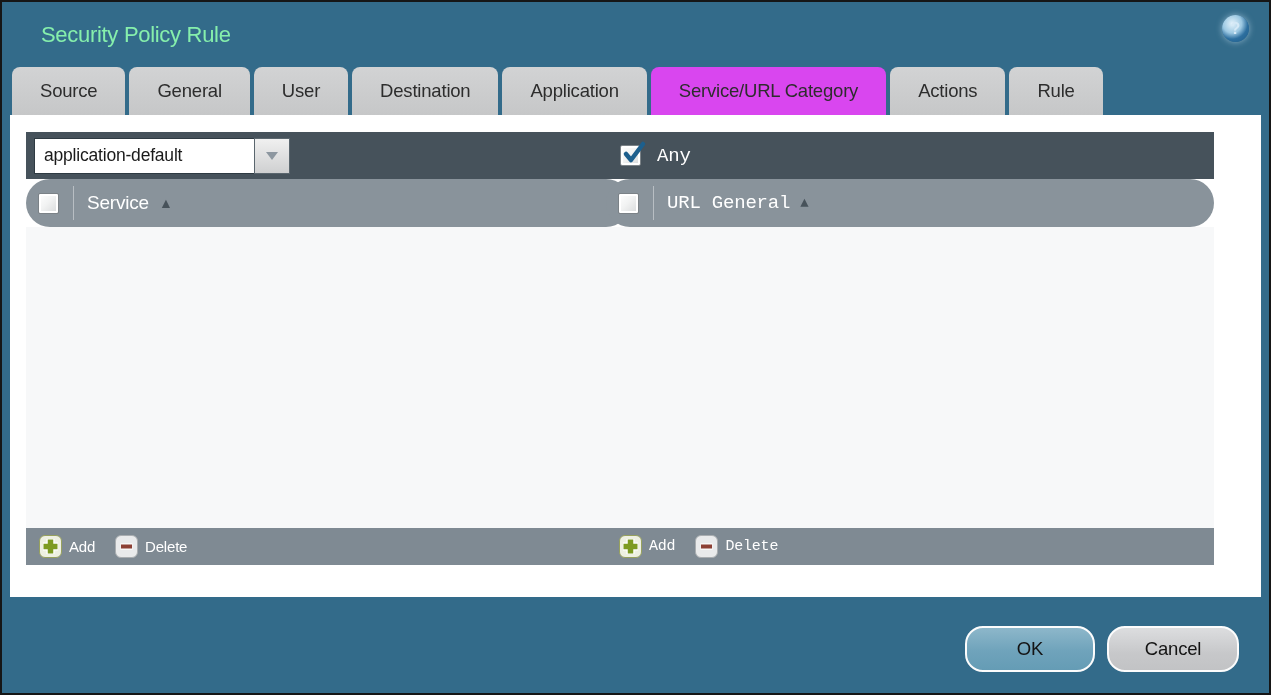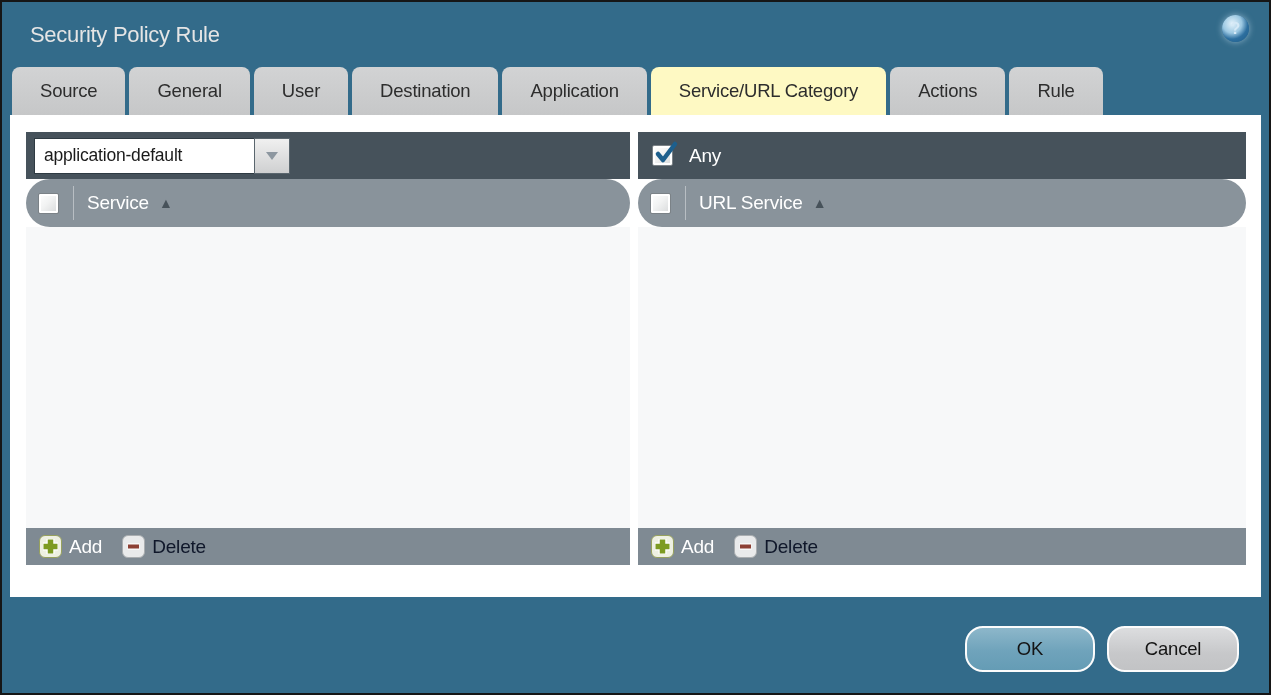--- a/index.html
+++ b/index.html
@@ -6,45 +6,45 @@
   html,body { width:1271px; height:695px; }
   body { font-family:"Liberation Sans", sans-serif; }
 
   .dialog {
     position:relative; width:1271px; height:695px;
     background:#336B8A; border:2px solid #161616; overflow:hidden;
   }
 
   
   .titlebar { position:absolute; top:0; left:0; right:0; height:65px; display:flex; align-items:center; }
-  .title { color:#e5e5e5; font-size:22px; margin-left:28px; letter-spacing:-0.3px; font-weight:400; }
+  .title { color:#86efac; font-size:22px; margin-left:39px; letter-spacing:-0.3px; font-weight:400; }
   .help {
     position:absolute; right:20px; top:13px; width:27px; height:27px; border-radius:50%;
     background:radial-gradient(circle at 38% 32%, #e3f2fb 0%, #9cc8e2 38%, #2d6f9f 62%, #1d5a88 100%);
     box-shadow:0 0 6px rgba(210,235,250,.55);
     display:flex; align-items:center; justify-content:center;
     color:#d5e9f6; font-size:16px; font-weight:bold; cursor:pointer;
   }
 
   
   .tabs { position:absolute; top:65px; left:10px; height:48px; display:flex; gap:4px; }
   .tab {
     height:48px; display:flex; align-items:center; padding:0 28px;
     background:linear-gradient(#d2d3d4, #c6c7c8);
     border-radius:8px 8px 0 0; font-size:18.5px; color:#2d2d2d;
     letter-spacing:-0.2px; cursor:pointer; white-space:nowrap;
   }
-  .tab.active { background:#fef9c3; }
+  .tab.active { background:#d946ef; }
 
   
   .content { position:absolute; left:8px; right:8px; top:113px; height:482px; background:#ffffff; }
 
   .panel { position:absolute; top:17px; display:flex; flex-direction:column; }
   .panel.left  { left:16px;  width:604px; height:433px; }
-  .panel.right { left:628px; width:608px; height:433px; }
+  .panel.right { left:596px; width:608px; height:433px;font-family:Liberation Mono, monospace; }
 
   .panel-top { height:47px; background:#46525B; display:flex; align-items:center; padding:0 8px; flex:none; }
 
   .combo { display:flex; height:36px; }
   .combo input {
     width:220px; height:36px; border:1px solid #2e3a42; border-right:none;
     font-family:"Liberation Sans", sans-serif; font-size:17.5px; color:#1a1a1a;
     padding:0 9px; outline:none; letter-spacing:-0.2px;
   }
   .combo-btn {
@@ -65,22 +65,22 @@
   .col-label { color:#fff; font-size:19px; margin-left:13px; letter-spacing:-0.2px; }
   .sort-asc { color:#47525A; font-size:14px; margin-left:10px; }
 
   .list { flex:1; background:#F7F8F9; }
 
   .panel-footer {
     height:37px; background:#7F8A93; display:flex; align-items:center;
     padding-left:13px; gap:20px; flex:none;
   }
   .tool { display:flex; align-items:center; gap:7px; cursor:pointer; }
-  .tool-label { color:#ffffff; font-size:19px; letter-spacing:-0.2px; }
-  .tool.disabled .tool-label { color:#0f172a; }
+  .tool-label { color:#ffffff; font-size:15px; letter-spacing:-0.2px; }
+  .tool.disabled .tool-label { color:#ffffff; }
   .tool .icon { display:flex; }
 
   .any-row .checkbox { margin-left:6px; }
   .any-label { color:#fff; font-size:19px; margin-left:16px; letter-spacing:-0.2px; }
 
   
   .btn {
     position:absolute; top:624px; height:46px; border:2px solid #fcfcfc; border-radius:18px;
     font-family:"Liberation Sans", sans-serif; font-size:18.5px; color:#141414;
     cursor:pointer; letter-spacing:-0.2px;
@@ -160,21 +160,21 @@
         <span class="checkbox">
           <svg class="check-svg" width="27" height="27" viewBox="0 0 27 27">
             <path d="M5 14 L10 20 L22 4" fill="none" stroke="#1D5F8D" stroke-width="4.5" stroke-linecap="round" stroke-linejoin="round"></path>
           </svg>
         </span>
         <span class="any-label">Any</span>
       </div>
       <div class="col-header">
         <span class="checkbox"></span>
         <span class="col-divider"></span>
-        <span class="col-label">URL Service</span>
+        <span class="col-label">URL General</span>
         <span class="sort-asc">▲</span>
       </div>
       <div class="list"></div>
       <div class="panel-footer">
         <span class="tool">
           <span class="icon">
             <svg width="23" height="23" viewBox="0 0 23 23">
               <rect x="0.5" y="0.5" width="22" height="22" rx="5.5" fill="#eef0e2" stroke="#97a15e"></rect>
               <path d="M11.5 4 V19 M4 11.5 H19" stroke="#ffffff" stroke-width="8"></path>
               <path d="M11.5 4.5 V18.5 M4.5 11.5 H18.5" stroke="#7D9B21" stroke-width="5.5"></path>

